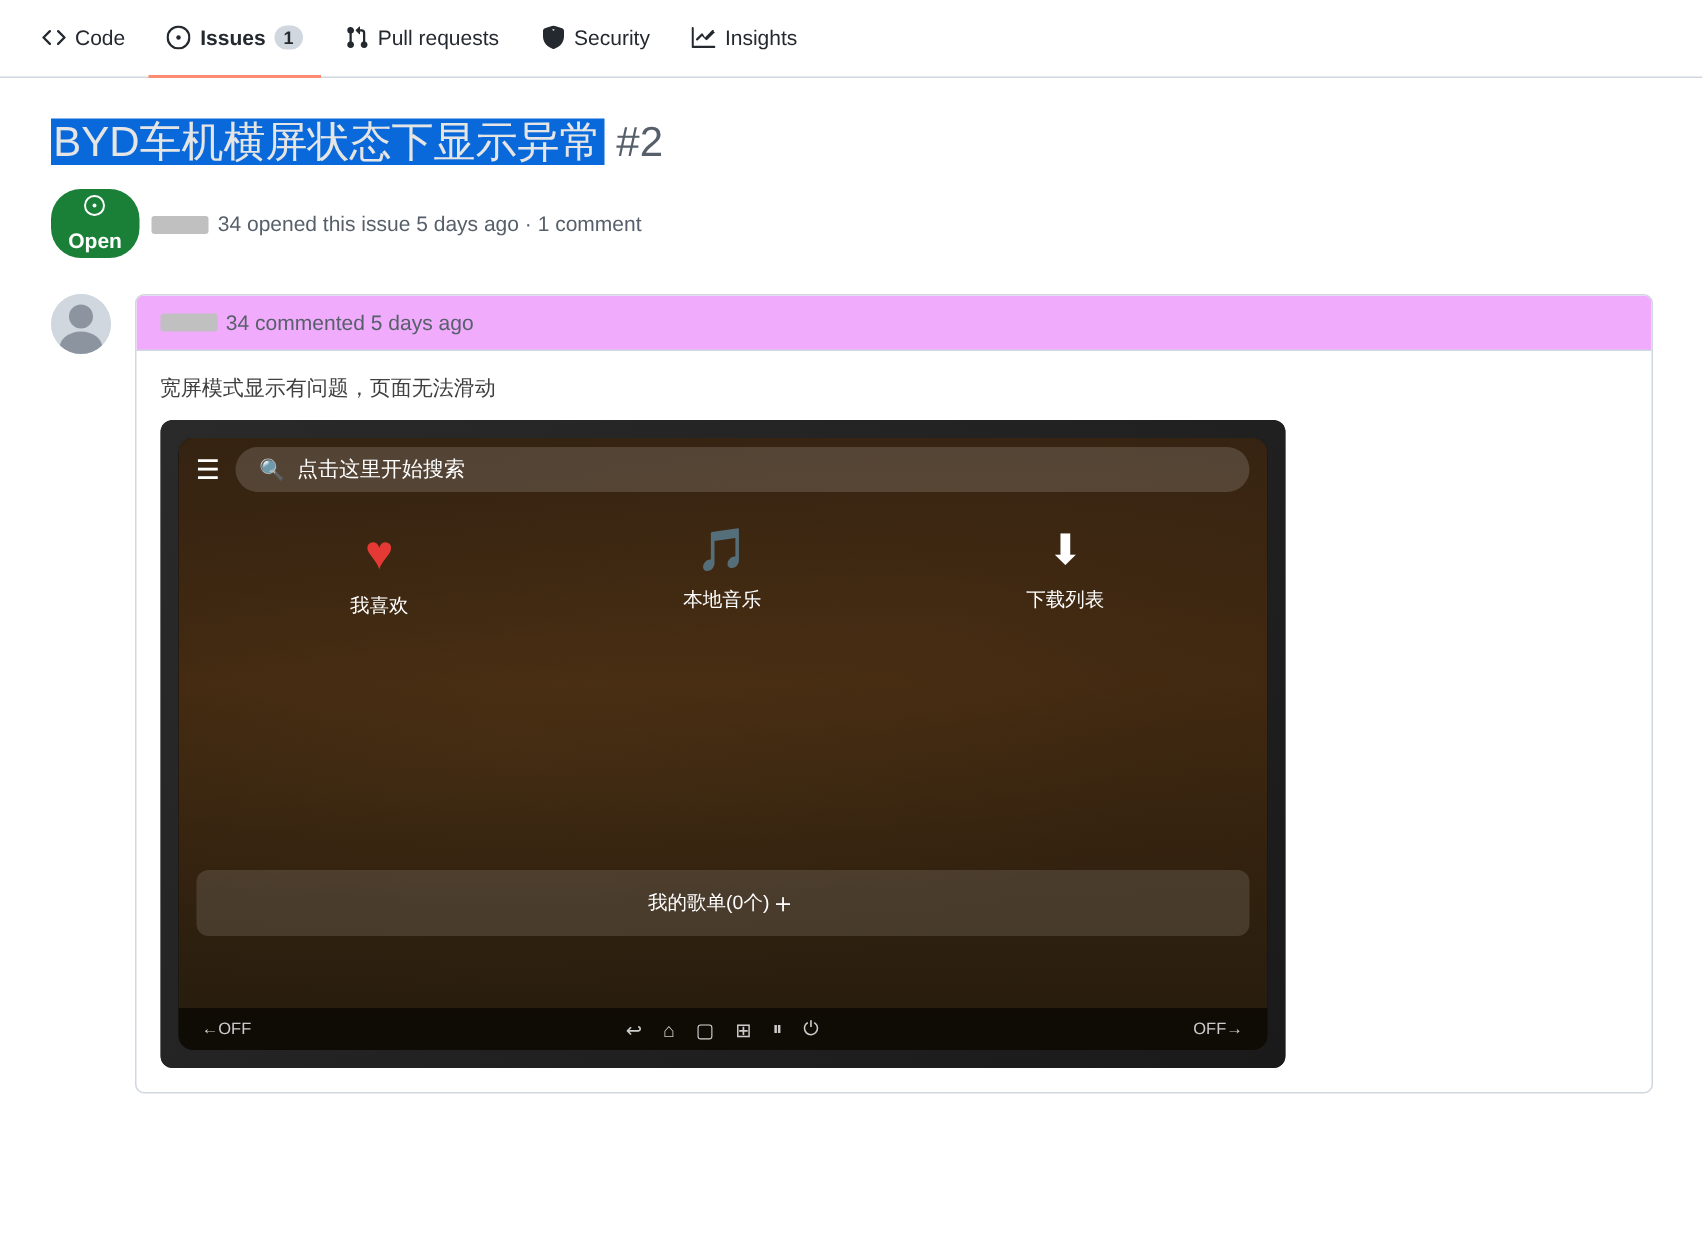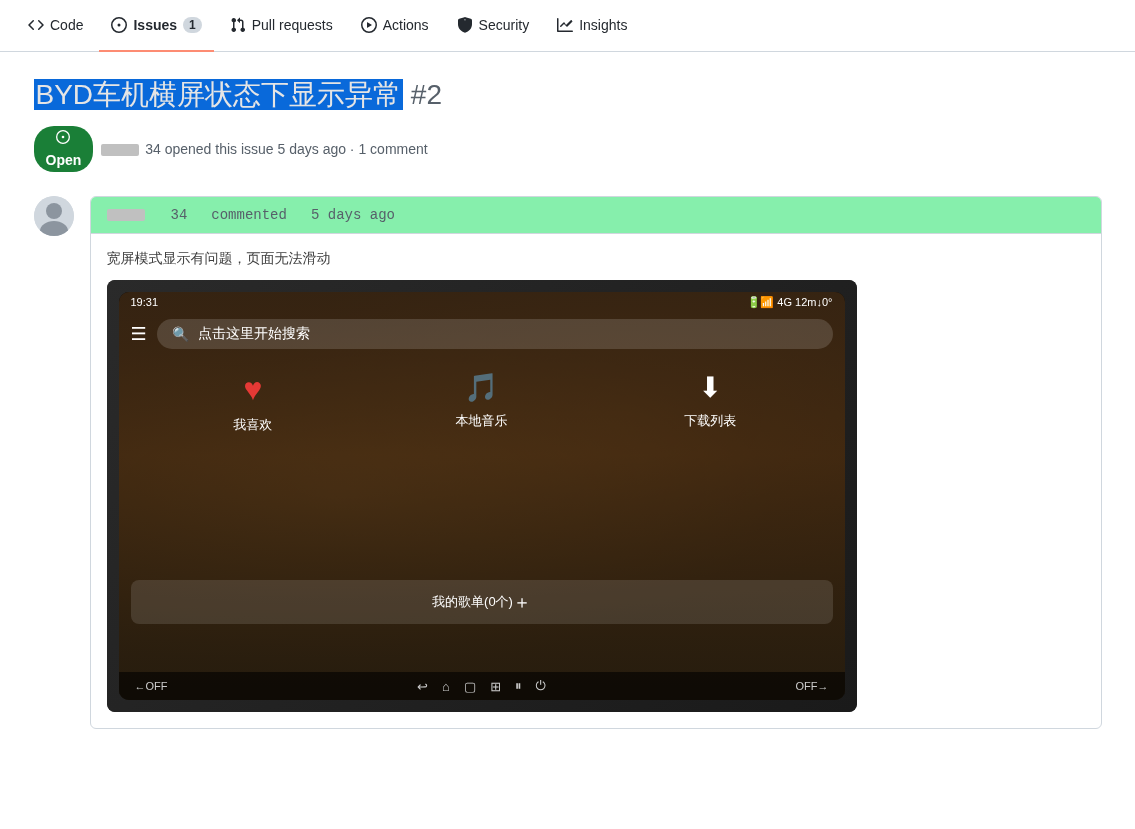--- a/index.html
+++ b/index.html
@@ -113,29 +113,28 @@
       justify-content: center;
       font-size: 18px;
     }
     .comment-box {
       flex: 1;
       border: 1px solid #d0d7de;
       border-radius: 6px;
       overflow: hidden;
     }
     .comment-header {
-      background: #86efac;
+      background: #f0abfc;
       border-bottom: 1px solid #d0d7de;
       padding: 10px 16px;
       display: flex;
       align-items: center;
-      gap: 24px;
+      gap: 4px;
       color: #57606a;
       font-size: 14px;
-      font-family: Liberation Mono, monospace;
     }
     .comment-body {
       padding: 16px;
     }
     .comment-text {
       font-size: 14px;
       color: #404040;
       margin-bottom: 12px;
     }
 
@@ -303,28 +302,20 @@
 
   <a class="nav-item">
     <span class="nav-icon">
       <svg width="16" height="16" viewBox="0 0 16 16" fill="currentColor">
         <path d="M1.5 3.25a2.25 2.25 0 1 1 3 2.122v5.256a2.251 2.251 0 1 1-1.5 0V5.372A2.25 2.25 0 0 1 1.5 3.25Zm5.677-.177L9.573.677A.25.25 0 0 1 10 .854V2.5h1A2.5 2.5 0 0 1 13.5 5v5.628a2.251 2.251 0 1 1-1.5 0V5a1 1 0 0 0-1-1h-1v1.646a.25.25 0 0 1-.427.177L7.177 3.427a.25.25 0 0 1 0-.354Z"></path>
       </svg>
     </span>
     <span>Pull requests</span>
   </a>
 
-  <a class="nav-item">
-    <span class="nav-icon">
-      <svg width="16" height="16" viewBox="0 0 16 16" fill="currentColor">
-        <path d="M8 0a8 8 0 1 1 0 16A8 8 0 0 1 8 0ZM1.5 8a6.5 6.5 0 1 0 13 0 6.5 6.5 0 0 0-13 0Zm4.879-2.773 4.264 2.559a.25.25 0 0 1 0 .428l-4.264 2.559A.25.25 0 0 1 6 10.559V5.442a.25.25 0 0 1 .379-.215Z"></path>
-      </svg>
-    </span>
-    <span>Actions</span>
-  </a>
 
 
   <a class="nav-item">
     <span class="nav-icon">
       <svg width="16" height="16" viewBox="0 0 16 16" fill="currentColor">
         <path d="M7.467.133a1.748 1.748 0 0 1 1.066 0l5.25 1.68A1.75 1.75 0 0 1 15 3.48V7c0 1.566-.32 3.182-1.303 4.682-.983 1.498-2.585 2.813-5.032 3.855a1.697 1.697 0 0 1-1.33 0c-2.447-1.042-4.049-2.357-5.032-3.855C1.32 10.182 1 8.566 1 7V3.48a1.75 1.75 0 0 1 1.217-1.667ZM8 2.5c-.316 0-.631.097-.909.293L8 3.5l.909-.707A1.498 1.498 0 0 0 8 2.5Z"></path>
       </svg>
     </span>
     <span>Security</span>
   </a>
@@ -384,24 +375,20 @@
 
       <div class="comment-body">
         <p class="comment-text">宽屏模式显示有问题，页面无法滑动</p>
 
         <div class="screenshot-container">
           <div class="screenshot-outer">
             <div class="screen-frame">
               <div class="screen-bg"></div>
               <div class="screen-content">
 
-                <div class="screen-statusbar">
-                  <span>19:31</span>
-                  <span>🔋📶 4G 12m↓0°</span>
-                </div>
 
                 <div class="screen-appbar">
                   <span class="hamburger">☰</span>
                   <div class="search-bar">
                     <span>🔍</span>
                     <span>点击这里开始搜索</span>
                   </div>
                 </div>
 
                 <div class="screen-grid">

